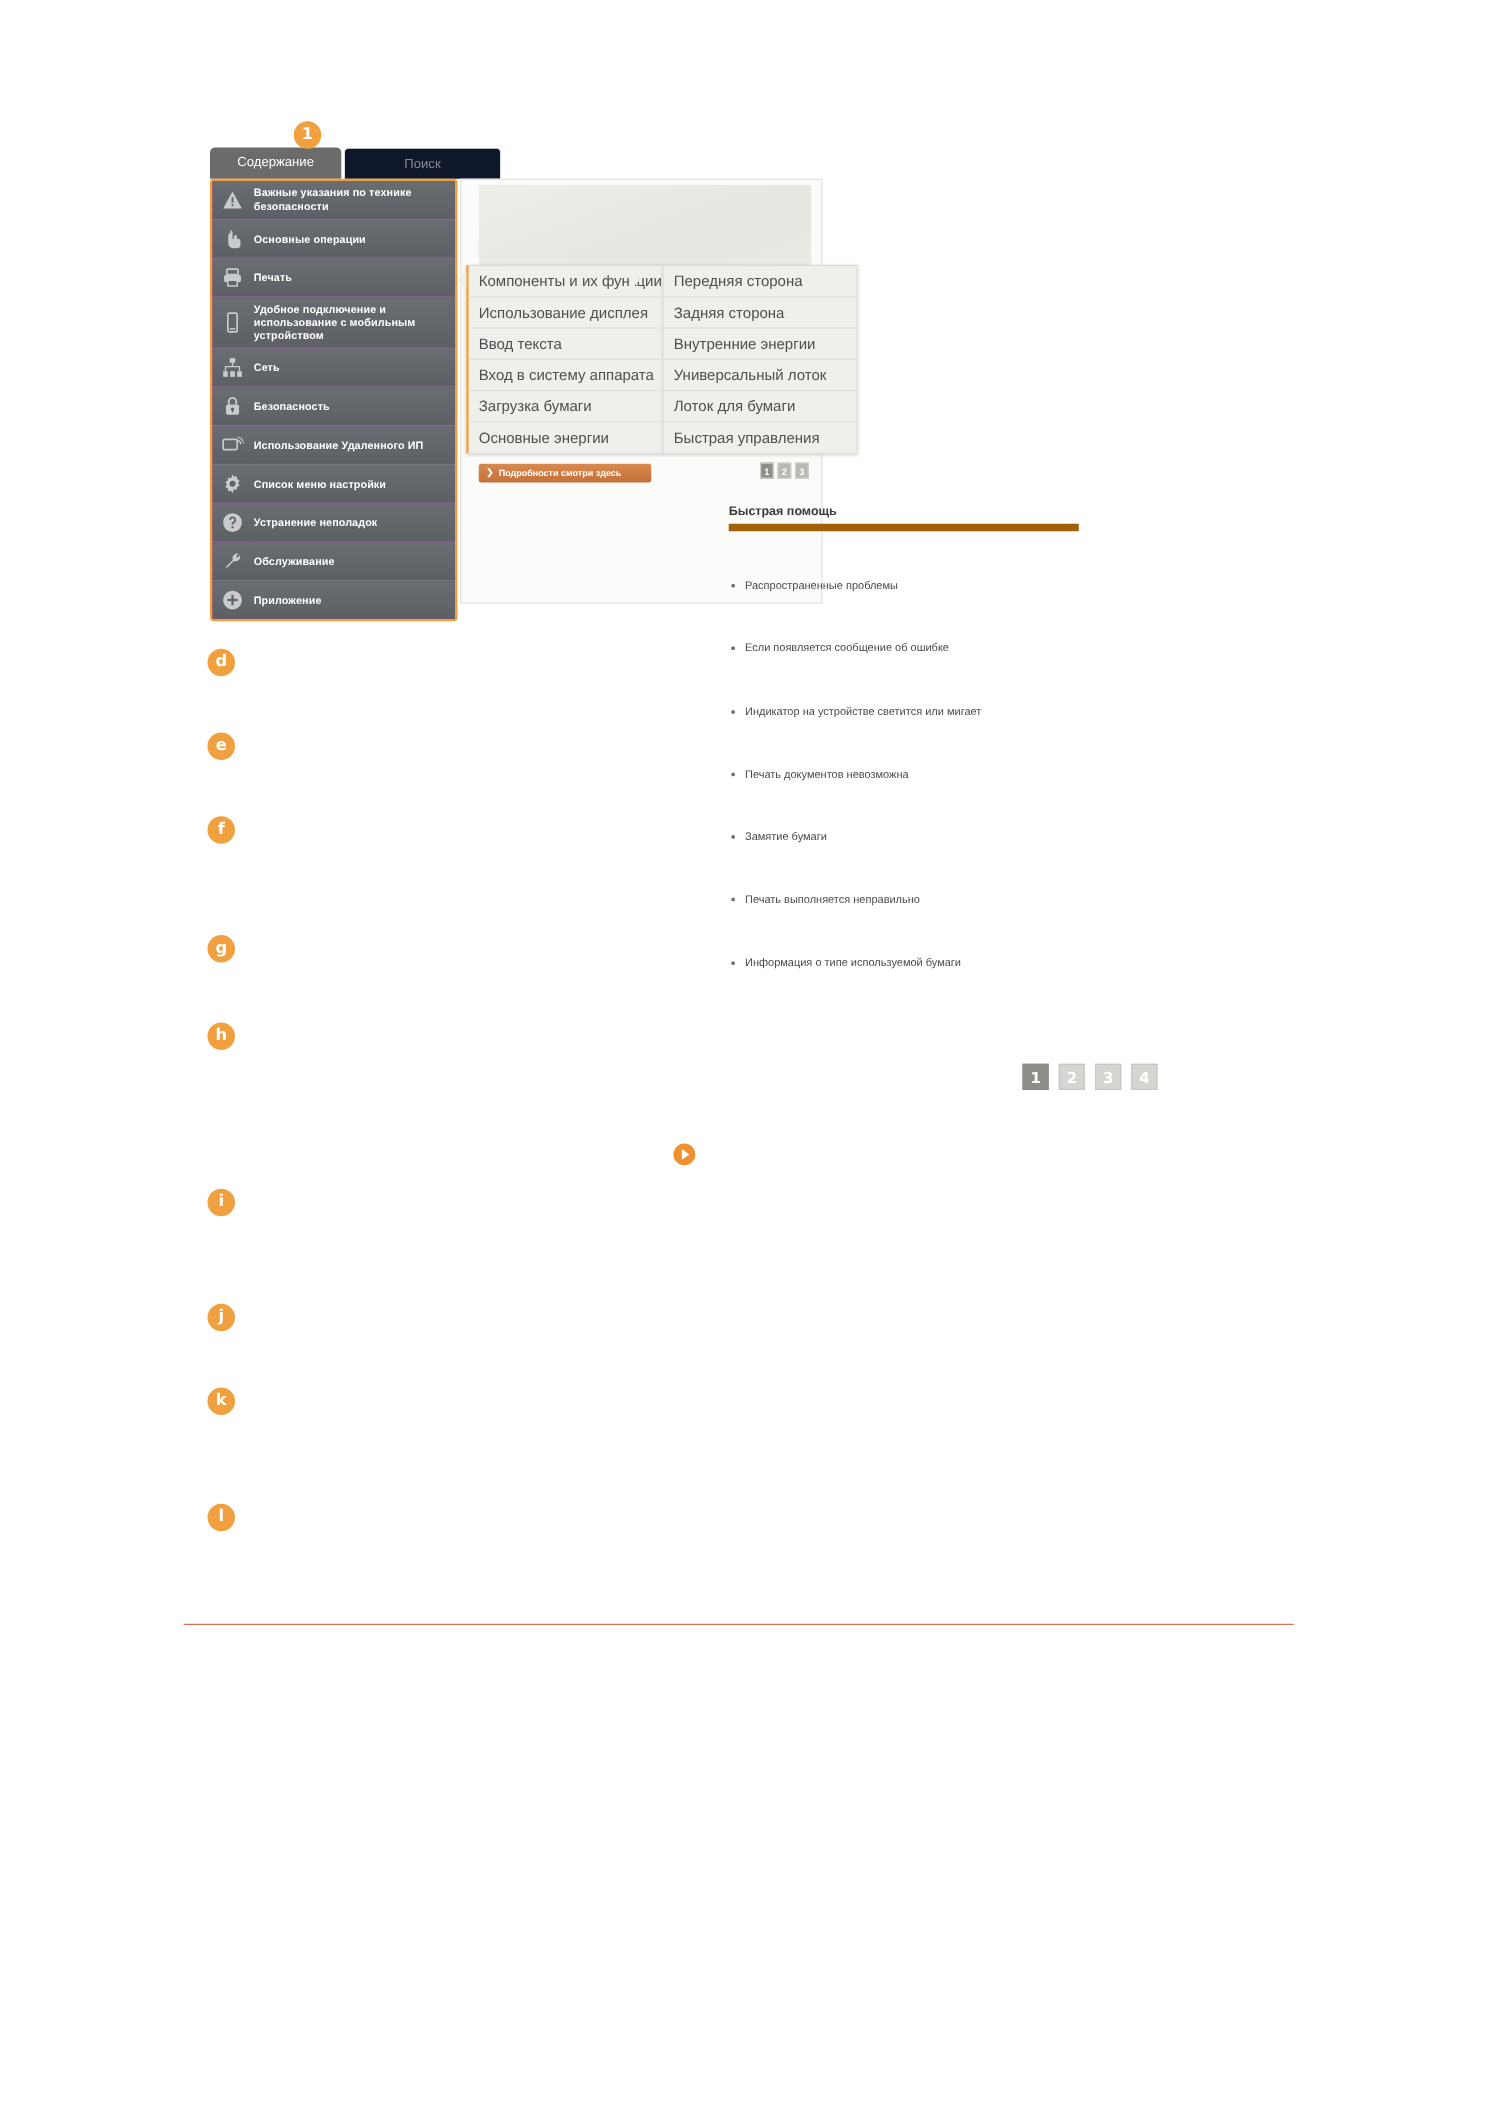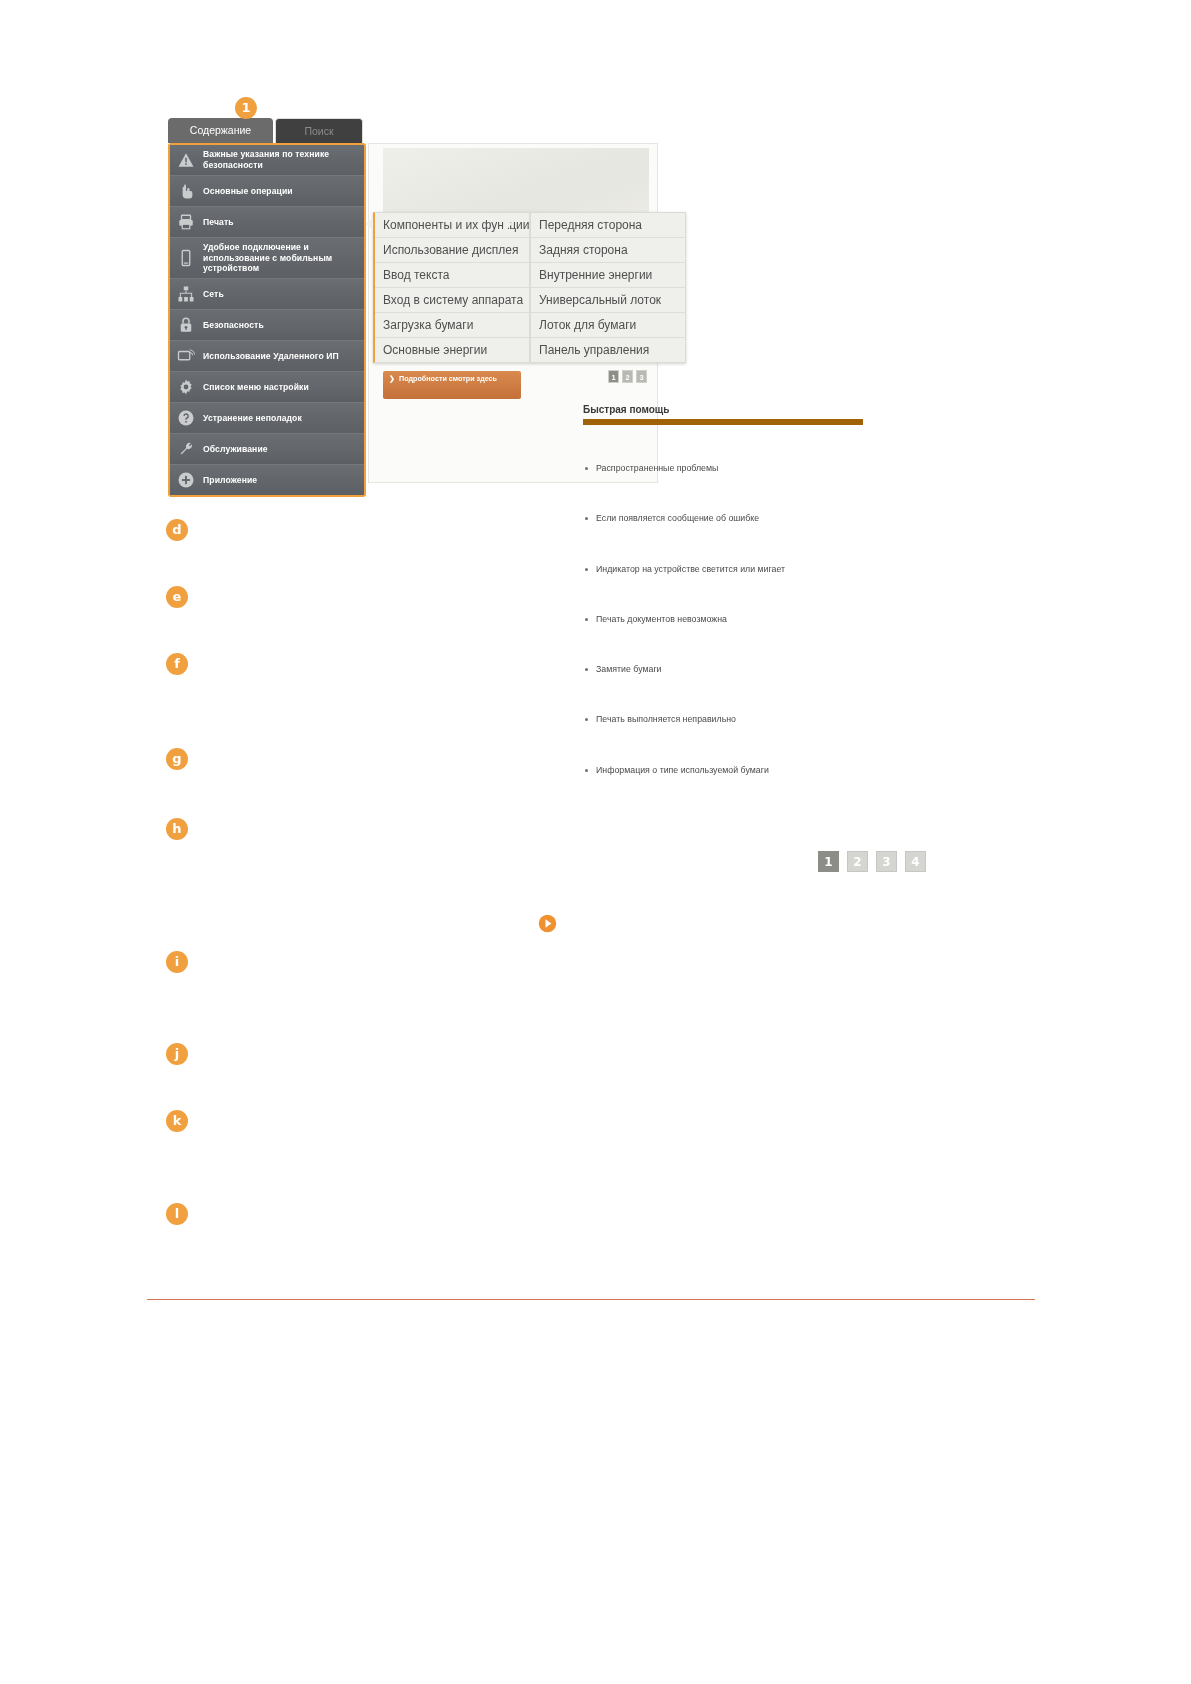--- a/index.html
+++ b/index.html
@@ -13,21 +13,21 @@
   #screenshot-mock{position:absolute;left:168px;top:110px;width:490px;height:390px;}
 
   
   .tabs{position:absolute;left:0;top:8px;width:220px;height:26px;}
   .tab{
     position:absolute;top:0;height:25px;line-height:25px;
     font-size:10.5px;color:#ffffff;text-align:center;
     border-radius:4px 4px 0 0;
   }
   .tab-contents{left:0;width:105px;background:#6b6b6b;}
-  .tab-search{left:107px;width:88px;background:#404040;color:#8a8a8a;
+  .tab-search{left:107px;width:126px;background:#0f172a;color:#8a8a8a;
     border:1px solid #dcdcd8;border-bottom:none;box-sizing:border-box;}
 
   
   .sidebar{
     position:absolute;left:0;top:33px;width:198px;
     background:#a21caf;
     border:2px solid #f2a03c;border-radius:3px;
     box-sizing:border-box;
   }
   .side-item{
@@ -85,21 +85,21 @@
     border-right:7px solid #efefeb;
   }
   .fly-arrow2{
     position:absolute;left:131px;top:4px;width:0;height:0;
     border-top:8px solid transparent;border-bottom:8px solid transparent;
     border-left:8px solid #efefeb;z-index:7;
   }
 
   
   .cta{
-    position:absolute;left:14px;top:227px;width:138px;height:28px;
+    position:absolute;left:14px;top:227px;width:138px;height:15px;
     background:linear-gradient(#d98a4e,#c4703a);border-radius:2px;
     color:#ffffff;font-size:7.2px;font-weight:bold;line-height:15px;
     padding-left:16px;box-sizing:border-box;white-space:nowrap;
   }
   .cta::before{content:"\276F";position:absolute;left:6px;top:0;font-size:7px;}
 
   
   .mini-pager{position:absolute;right:10px;top:226px;display:flex;gap:3px;}
   .mini-pg{
     width:11px;height:13px;line-height:13px;text-align:center;
@@ -298,21 +298,21 @@
         <div class="fly-item">Вход в систему аппарата</div>
         <div class="fly-item">Загрузка бумаги</div>
         <div class="fly-item">Основные энергии</div>
       </div>
       <div class="fly-col second">
         <div class="fly-item">Передняя сторона</div>
         <div class="fly-item">Задняя сторона</div>
         <div class="fly-item">Внутренние энергии</div>
         <div class="fly-item">Универсальный лоток</div>
         <div class="fly-item">Лоток для бумаги</div>
-        <div class="fly-item">Панель управления</div>
+        <div class="fly-item">Быстрая управления</div>
       </div>
     </div>
 
     <div class="cta">Подробности смотри здесь</div>
 
     <div class="mini-pager">
       <div class="mini-pg active">1</div>
       <div class="mini-pg">2</div>
       <div class="mini-pg">3</div>
     </div>

